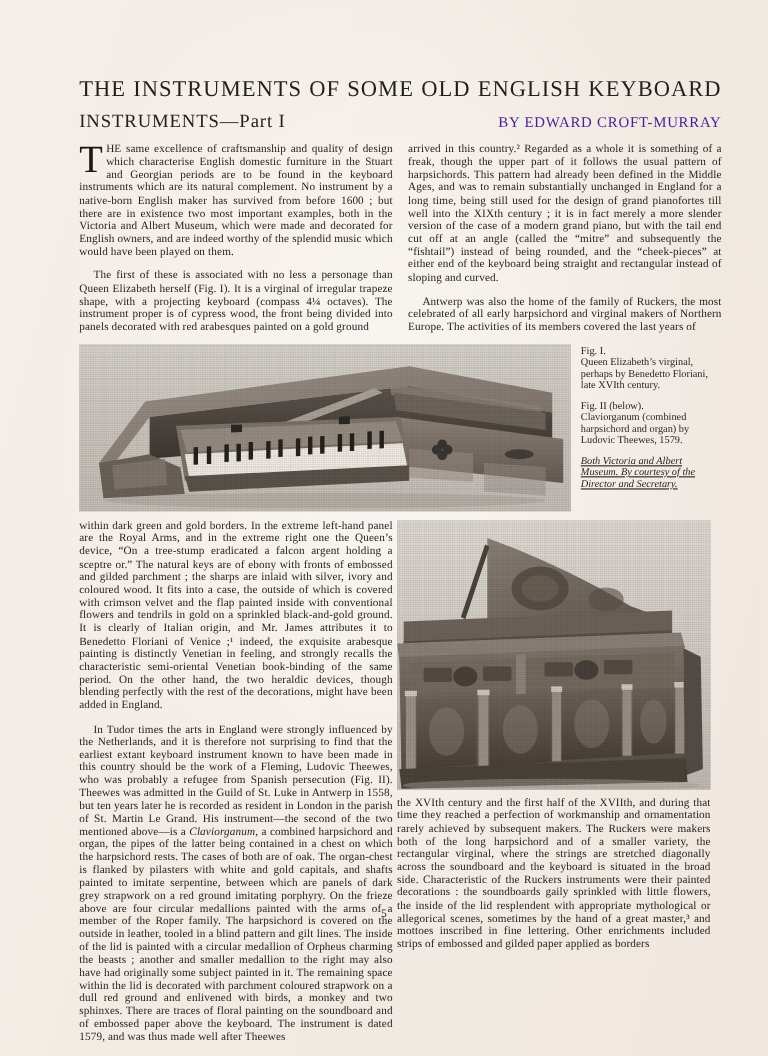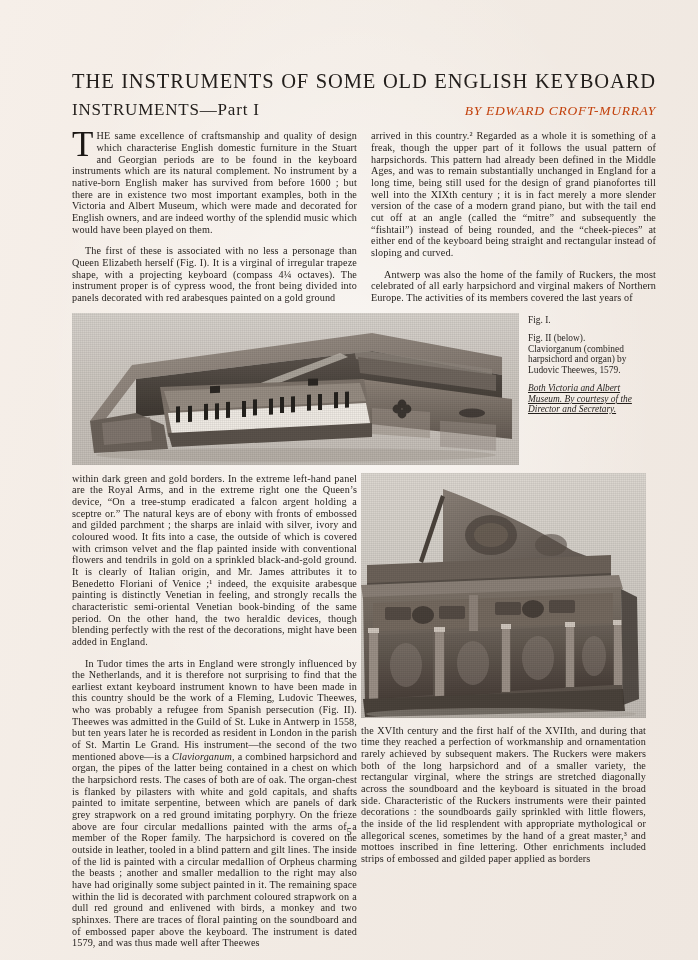--- a/index.html
+++ b/index.html
@@ -45,24 +45,23 @@
     display:flex;
     align-items:baseline;
     justify-content:space-between;
     margin-top:4px;
   }
   .title-part{
     font-size:17px;
     letter-spacing:0.8px;
   }
   .byline{
-    font-style:italic;
     font-size:13.5px;
     letter-spacing:0.7px;
-    color:#c2410c;
+    color:#4c1d95;
     padding-bottom:1.5px;
   }
 
   
   .cols{
     display:flex;
     gap:14px;
     margin-top:9px;
   }
   .col{width:285px;}
@@ -275,20 +274,21 @@
 
           <ellipse cx="224" cy="142" rx="200" ry="7" fill="#a79f97" opacity=".5"></ellipse>
           <rect x="0" y="0" width="447" height="152" fill="none"></rect>
         </svg>
         <div class="grain"></div>
       </div>
 
       <div class="captions">
         <div class="cap">
           <div>Fig. I.</div>
+          <div>Queen Elizabeth’s virginal, perhaps by Benedetto Floriani, late XVIth century.</div>
         </div>
         <div class="cap">
           <div>Fig. II (below).</div>
           <div>Claviorganum (combined harpsichord and organ) by Ludovic Theewes, 1579.</div>
         </div>
         <div class="cap cap-courtesy">Both Victoria and Albert Museum. By courtesy of the Director and Secretary.</div>
       </div>
     </div>
 
     <div class="lower">

